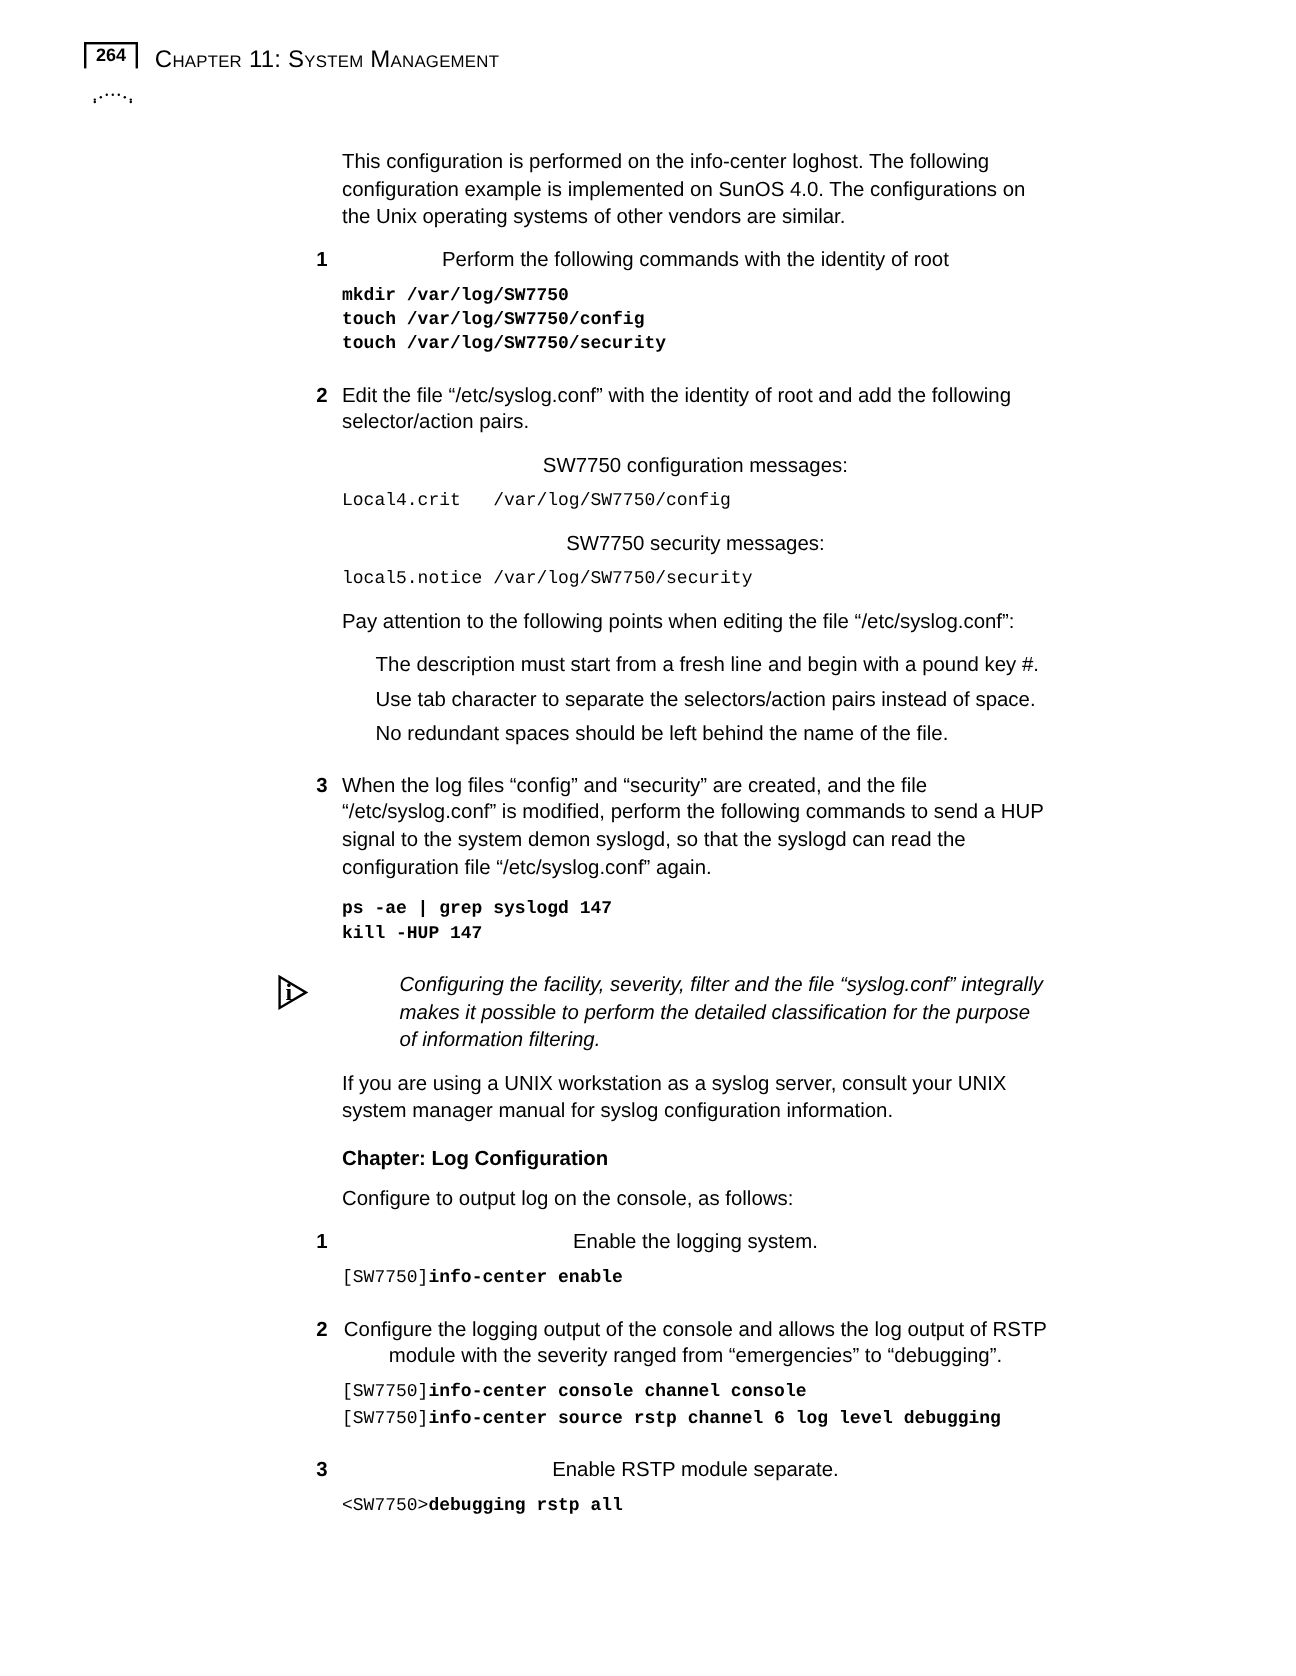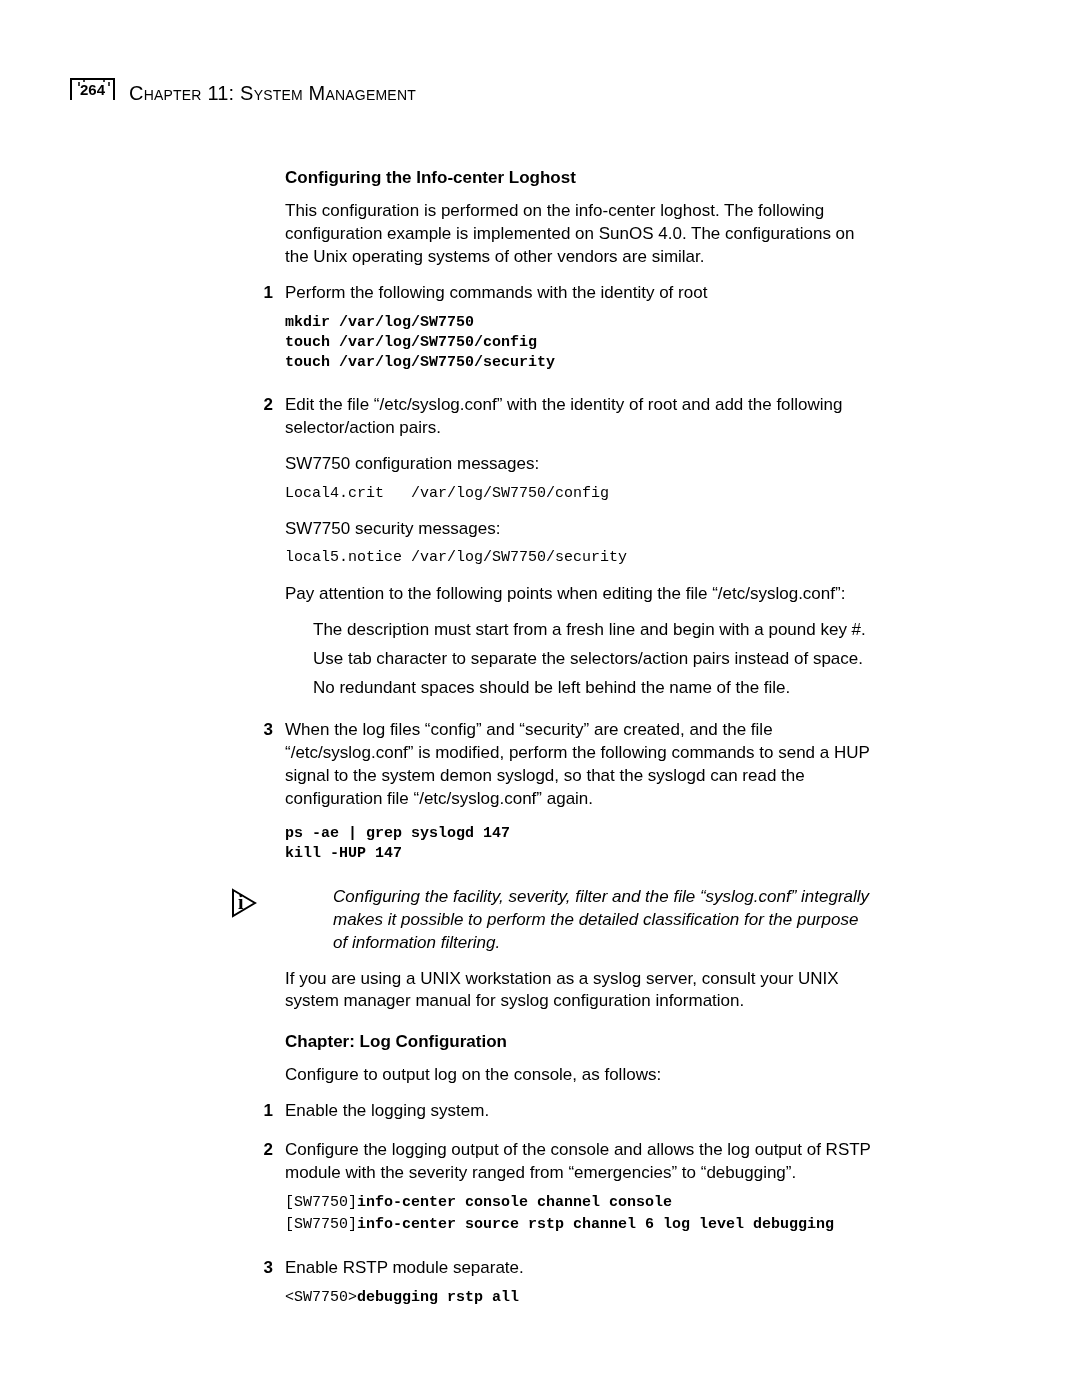--- a/index.html
+++ b/index.html
@@ -9,21 +9,21 @@
     font-family: "Helvetica Neue", Helvetica, Arial, sans-serif;
     color: #000;
     font-size: 17px;
     line-height: 1.35;
   }
   .page {
     width: 944px;
     height: 1397px;
     position: relative;
     box-sizing: border-box;
-    padding: 78px 70px 70px 70px;
+    padding: 35px 70px 70px 70px;
   }
   .header-row {
     display: flex;
     align-items: flex-start;
   }
   .page-num-box {
     border: 2px solid #000;
     border-bottom: none;
     padding: 2px 8px 3px 8px;
     font-weight: 700;
@@ -102,21 +102,21 @@
     margin-left: -54px;
     margin-right: 20px;
     margin-top: 2px;
   }
   .note-text {
     font-style: italic;
     flex: 1;
     margin-left: 42px;
   }
   .mt-sm { margin-top: 14px; }
-  .mb-sm { margin-bottom: 8px; }
+  .mb-sm { margin-bottom: 8px; text-align: center; }
 </style>
 </head>
 <body>
 
 <div class="page">
 
   <div class="header-row">
     <div class="page-num-box">264</div>
     <div class="chapter-title">Chapter 11: System Management</div>
   </div>
@@ -128,21 +128,20 @@
     <span style="left:15px;top:0px"></span>
     <span style="left:20px;top:0px"></span>
     <span style="left:25px;top:2px"></span>
     <span style="left:30px;top:4px"></span>
     <span style="left:0px;top:6px"></span>
     <span style="left:30px;top:6px"></span>
   </div>
 
   <div class="content">
 
-    <div class="heading">Configuring the Info-center Loghost</div>
     <div class="para">This configuration is performed on the info-center loghost. The following configuration example is implemented on SunOS 4.0. The configurations on the Unix operating systems of other vendors are similar.</div>
 
     <div class="step">
       <div class="step-num">1</div>
       <div class="step-body">
         <div class="mb-sm">Perform the following commands with the identity of root</div>
         <div class="code"><span class="b">mkdir /var/log/SW7750
 touch /var/log/SW7750/config
 touch /var/log/SW7750/security</span></div>
       </div>
@@ -185,20 +184,21 @@
 
     <div class="para">If you are using a UNIX workstation as a syslog server, consult your UNIX system manager manual for syslog configuration information.</div>
 
     <div class="heading">Chapter: Log Configuration</div>
     <div class="para">Configure to output log on the console, as follows:</div>
 
     <div class="step">
       <div class="step-num">1</div>
       <div class="step-body">
         <div class="mb-sm">Enable the logging system.</div>
+        <div class="code"><span>[SW7750]</span><span class="b">info-center enable</span></div>
       </div>
     </div>
 
     <div class="step">
       <div class="step-num">2</div>
       <div class="step-body">
         <div class="mb-sm">Configure the logging output of the console and allows the log output of RSTP module with the severity ranged from “emergencies” to “debugging”.</div>
         <div class="code" style="margin-bottom:0"><span>[SW7750]</span><span class="b">info-center console channel console</span></div>
         <div class="code"><span>[SW7750]</span><span class="b">info-center source rstp channel 6 log level debugging</span></div>
       </div>

